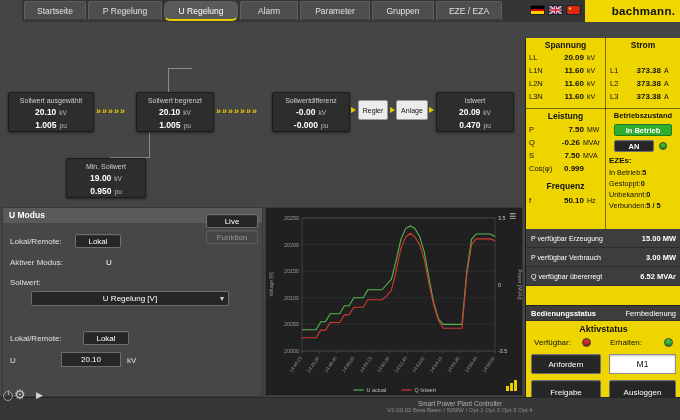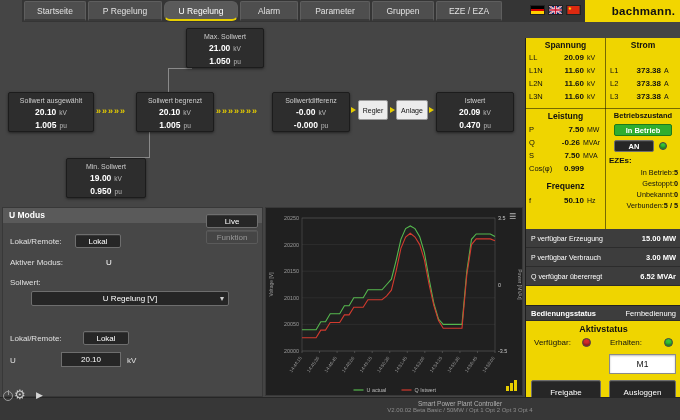--- a/index.html
+++ b/index.html
@@ -65,21 +65,21 @@
   
   .rp { position:absolute; left:525px; top:22px; width:155px; height:375px; background:#efd500;
         border-left:1px solid #1f1f1f; color:#111;margin-top:16px; }
   .rp-vdiv { position:absolute; left:79px; top:0; height:191px; border-left:1px solid rgba(0,0,0,.5); }
   .rp-hdiv { position:absolute; left:0; width:155px; border-top:1px solid rgba(0,0,0,.5); }
   .yhead { position:absolute; font-size:8.5px; font-weight:bold; text-align:center; }
   .yrow { position:absolute; display:flex; align-items:baseline; font-size:7.5px; }
   .yrow .l { width:24px; }
   .yrow .v { flex:1; text-align:right; font-weight:bold; font-size:8px; }
   .yrow .u { width:18px; padding-left:3px; font-size:7px; }
-  .erow { position:absolute; left:83px; width:69px; display:flex; justify-content:flex-end; font-size:7.3px; }
+  .erow { position:absolute; left:83px; width:69px; display:flex; justify-content:flex-start; font-size:7.3px; }
   .erow .v { font-weight:bold; }
   .gbtn { position:absolute; background:#2fae2f; border:1px solid #1d7a1d; border-radius:2px;
           color:#fff; font-size:7.5px; font-weight:bold; display:flex; align-items:center;
           justify-content:center; cursor:pointer; }
   .kbtn { position:absolute; background:#262626; border:1px solid #6e6e6e; border-radius:2px;
           color:#fff; font-size:8px; display:flex; align-items:center; justify-content:center;
           box-shadow:inset 0 1px 0 rgba(255,255,255,.08); cursor:pointer; }
   .led { position:absolute; width:9px; height:9px; border-radius:50%; border:1px solid #444;
          box-shadow:inset 0 -2px 2px rgba(0,0,0,.35); }
   .led.red { background:#d62b2b; }
@@ -133,31 +133,20 @@
       </svg>
     </div>
     <div class="brand">
         <span>bachmann.</span>
       </div>
   </div>
 
   <div class="conn-max"></div>
   <div class="conn-min"></div>
 
-  <div class="box" style="left:186px;top:28px;width:78px;height:40px">
-    <div class="bt">Max. Sollwert</div>
-    <div class="bv">
-        <span class="val">21.00</span>
-        <span class="unit">kV</span>
-      </div>
-    <div class="bv">
-        <span class="val">1.050</span>
-        <span class="unit">pu</span>
-      </div>
-  </div>
 
   <div class="box" style="left:8px;top:92px;width:86px;height:40px">
     <div class="bt">Sollwert ausgewählt</div>
     <div class="bv">
         <span class="val">20.10</span>
         <span class="unit">kV</span>
       </div>
     <div class="bv">
         <span class="val">1.005</span>
         <span class="unit">pu</span>
@@ -420,20 +409,21 @@
       <span class="l" style="font-size:7.5px;font-weight:bold">Bedienungsstatus</span>
       <span class="v" style="font-weight:normal;font-size:7.5px">Fernbedienung</span>
     </div>
 
     <div class="yhead" style="left:0;top:286px;width:155px;font-size:9px">Aktivstatus</div>
     <span style="position:absolute;left:8px;top:300px;font-size:8px">Verfügbar:</span>
     <div class="led red" style="left:56px;top:300px"></div>
     <span style="position:absolute;left:84px;top:300px;font-size:8px">Erhalten:</span>
     <div class="led green" style="left:138px;top:300px"></div>
 
+    <div class="kbtn" style="left:5px;top:316px;width:70px;height:20px">Anfordern</div>
     <div class="mbox" style="left:83px;top:316px;width:67px;height:20px">M1</div>
     <div class="kbtn" style="left:5px;top:342px;width:70px;height:24px">Freigabe</div>
     <div class="kbtn" style="left:83px;top:342px;width:67px;height:24px">Ausloggen</div>
   </div>
 
   <div class="statusbar">
     <div class="sbtext">
       <div class="t1">Smart Power Plant Controller</div>
       <div class="t2">V2.00.02 Beta Basic / 50MW / Opt 1 Opt 2 Opt 3 Opt 4</div>
     </div>

